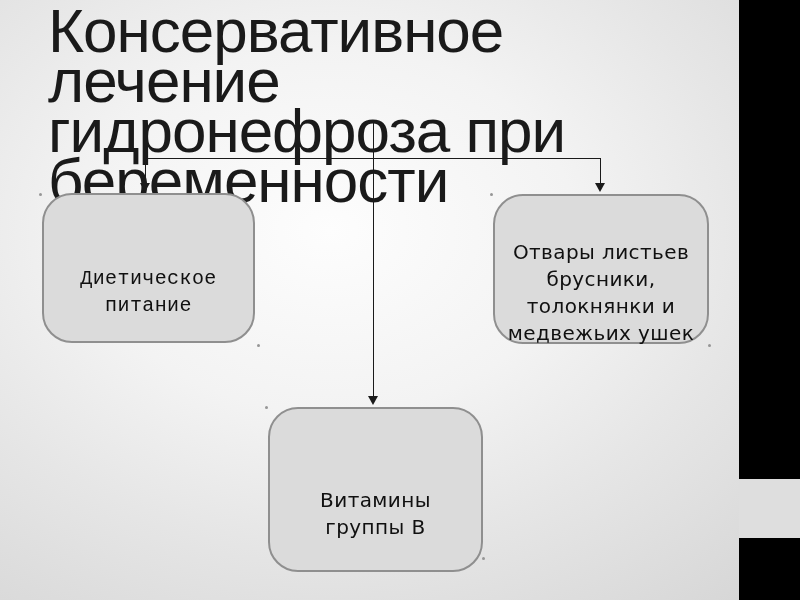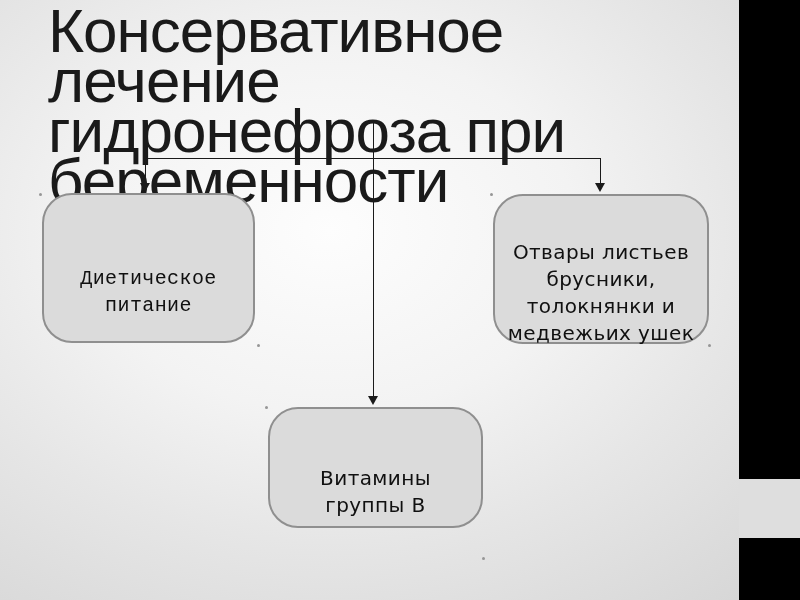--- a/index.html
+++ b/index.html
@@ -50,21 +50,21 @@
     border: 2px solid #8f8f8f;
     border-radius: 30px;
     display: flex; align-items: center; justify-content: center;
     text-align: center;
     color: #101010;
     font-size: 20px; line-height: 27px; letter-spacing: 0.4px;
   }
   .box span { white-space: pre-line; display: block; margin-top: 48px; }
   .box-diet       { left: 42px;  top: 193px; width: 213px; height: 150px; font-family: Liberation Mono, monospace; }
   .box-decoctions { left: 493px; top: 194px; width: 216px; height: 150px; }
-  .box-vitamins   { left: 268px; top: 407px; width: 215px; height: 121px; }
+  .box-vitamins   { left: 268px; top: 407px; width: 215px; height: 165px; }
 
   .dot { position: absolute; width: 3px; height: 3px; background: #969696; border-radius: 50%; }
 </style>
 </head>
 <body>
 
 <div class="stage">
 
   <div class="slide-bg"></div>
   <div class="black-bar"></div>

